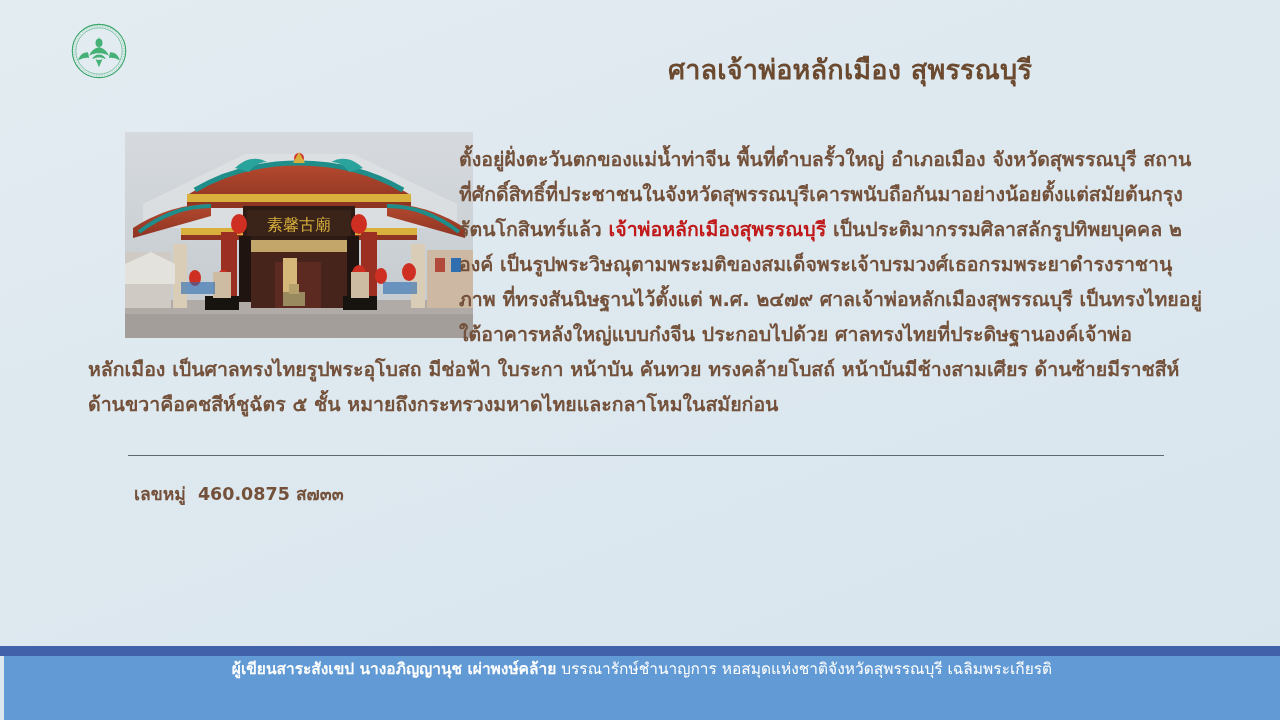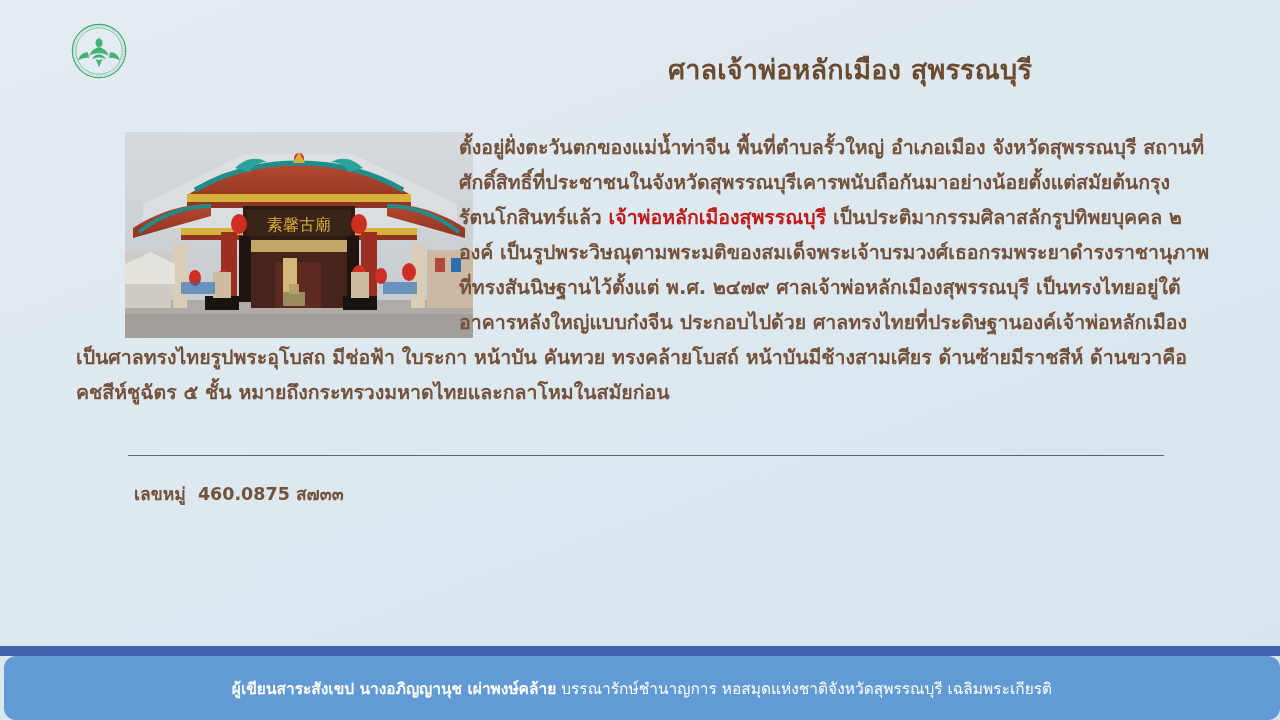--- a/index.html
+++ b/index.html
@@ -80,21 +80,21 @@
     line-height: 35px;
     color: #74513a;
     font-weight: 600;
   }
   .body-copy .indent-float {
     float: left;
     width: 383px;
     height: 204px;
   }
   .body-copy p {
-    margin: 0;
+    margin: 12px;
     text-align: left;
   }
   .em-red {
     color: #c01a1a;
     font-weight: 700;
   }
 
   
   .divider {
     position: absolute;
@@ -139,23 +139,21 @@
     background: #4162ab;
   }
   .footer-bar {
     position: absolute;
     left: 4px;
     right: 0;
     bottom: 0;
     height: 64px;
     background: #619ad4;
     display: flex;
-    align-items: center;
     justify-content: center;
-    border-radius: 12px;
   }
   .footer-text {
     font-size: 15.5px;
     color: #ffffff;
     white-space: nowrap;
   }
   .footer-text .ft-strong { font-weight: 700; }
   .footer-text .ft-light { font-weight: 400; }
 </style>
 </head>

